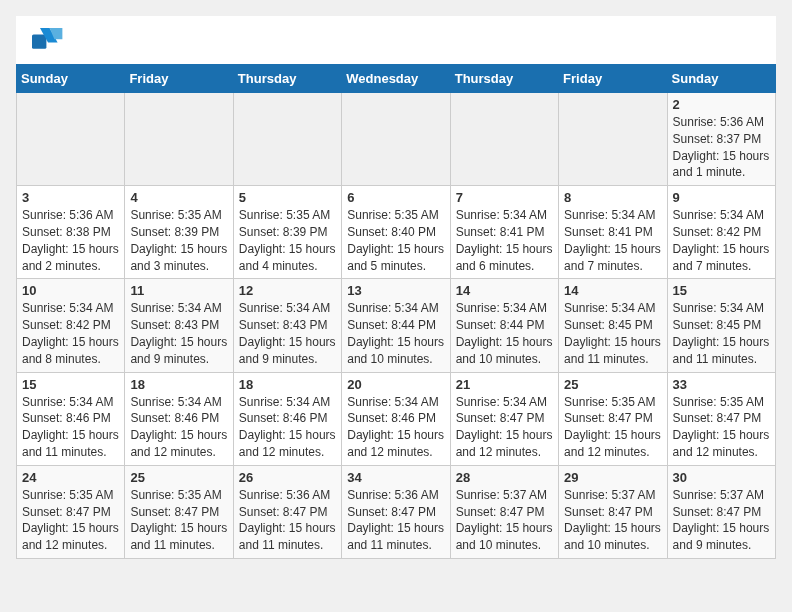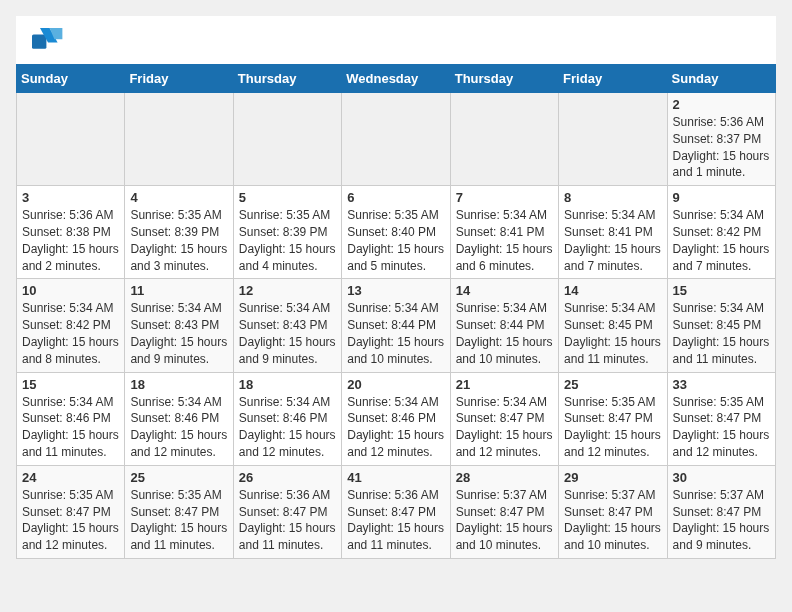--- a/index.html
+++ b/index.html
@@ -237,21 +237,21 @@
           </td>
           <td>
             <span class="day-num">25</span>
             <div class="day-info">Sunrise: 5:35 AM<br>Sunset: 8:47 PM<br>Daylight: 15 hours and 11 minutes.</div>
           </td>
           <td>
             <span class="day-num">26</span>
             <div class="day-info">Sunrise: 5:36 AM<br>Sunset: 8:47 PM<br>Daylight: 15 hours and 11 minutes.</div>
           </td>
           <td>
-            <span class="day-num">41</span>
+            <span class="day-num">34</span>
             <div class="day-info">Sunrise: 5:36 AM<br>Sunset: 8:47 PM<br>Daylight: 15 hours and 11 minutes.</div>
           </td>
           <td>
             <span class="day-num">28</span>
             <div class="day-info">Sunrise: 5:37 AM<br>Sunset: 8:47 PM<br>Daylight: 15 hours and 10 minutes.</div>
           </td>
           <td>
             <span class="day-num">29</span>
             <div class="day-info">Sunrise: 5:37 AM<br>Sunset: 8:47 PM<br>Daylight: 15 hours and 10 minutes.</div>
           </td>

